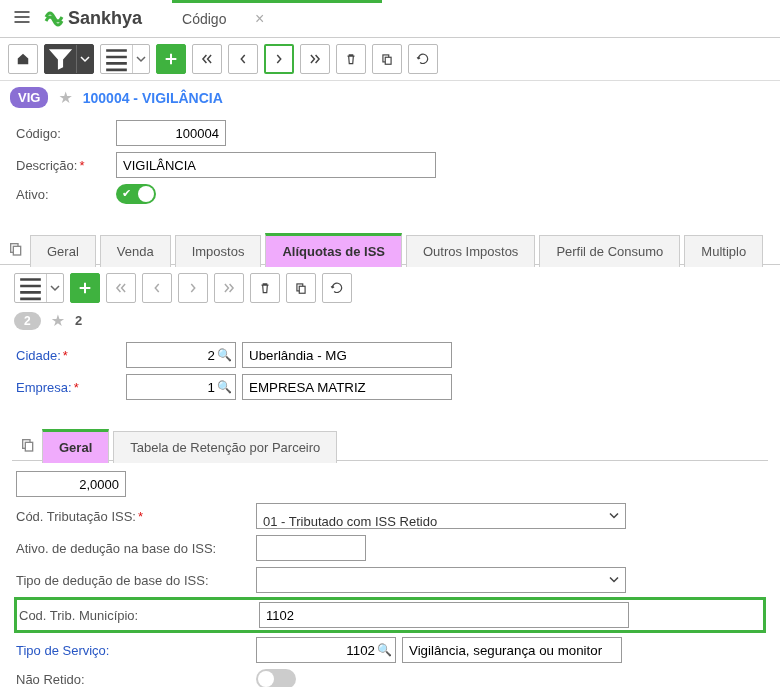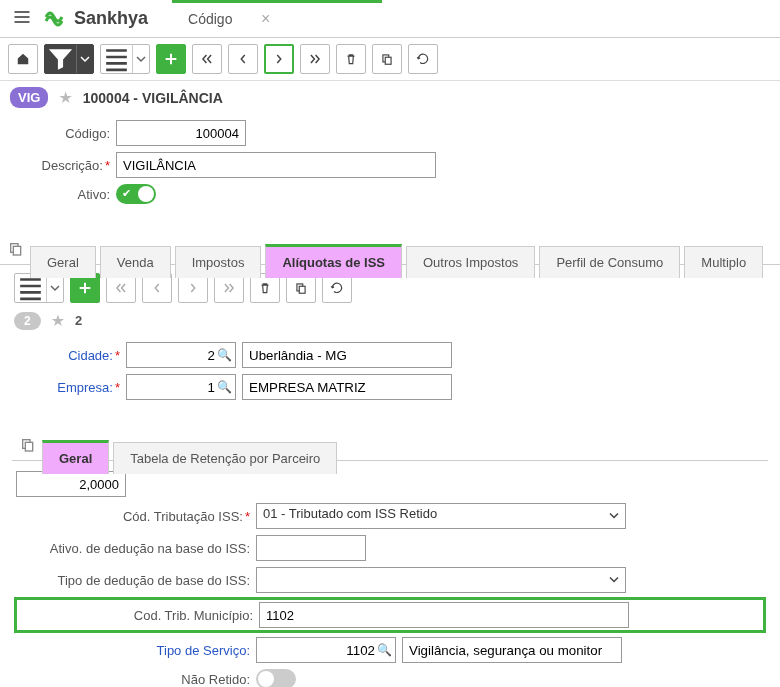--- a/index.html
+++ b/index.html
@@ -1,21 +1,21 @@
 <!DOCTYPE html>
 <html><head>
   <meta charset="utf-8">
   <style>
     * { box-sizing: border-box; margin: 0; padding: 0; font-family: Arial, sans-serif; }
     body { font-size: 13px; color: #333; background: #fff; }
     
     .topbar { display: flex; align-items: center; height: 38px; border-bottom: 1px solid #ccc; padding: 0 8px; }
     .hamburger { cursor: pointer; padding: 4px; }
     .hamburger svg { width: 20px; height: 20px; }
-    .logo { display: flex; align-items: center; margin-left: 6px; gap: 8px; }
+    .logo { display: flex; align-items: center; margin-left: 6px; gap: 2px; }
     .logo-icon { width: 24px; height: 24px; }
     .logo-text { font-size: 18px; font-weight: bold; color: #444; }
     .app-tab { margin-left: 24px; padding: 8px 48px 8px 16px; position: relative; font-size: 14px; color: #555; }
     .app-tab-close { position: absolute; right: 10px; top: 50%; transform: translateY(-50%); color: #aaa; cursor: pointer; font-size: 16px; }
     .tab-top-line { position: absolute; top: 0; left: 172px; width: 210px; height: 3px; background: #3fb23f; }
     
     .toolbar { display: flex; align-items: center; gap: 6px; padding: 6px 8px; border-bottom: 1px solid #ddd; }
     .tb-btn { width: 30px; height: 30px; border: 1px solid #bbb; background: #fff; display: flex; align-items: center; justify-content: center; cursor: pointer; border-radius: 2px; }
     .tb-btn.green { background: #3fb23f; color: #fff; border-color: #3fb23f; }
     .tb-btn.add svg { width: 16px; height: 16px; fill: #fff; }
@@ -23,57 +23,57 @@
     .tb-split { width: 50px; height: 30px; border: 1px solid #bbb; background: #fff; display: flex; cursor: pointer; border-radius: 2px; }
     .tb-split.dark { background: #444; border-color: #444; }
     .tb-split .left { flex: 1; display:flex; align-items:center; justify-content:center; border-right: 1px solid rgba(0,0,0,0.2); }
     .tb-split.dark .left { border-right-color: rgba(255,255,255,0.2); }
     .tb-split .right { width: 16px; display:flex; align-items:center; justify-content:center; }
     .tb-btn.active { border: 2px solid #3fb23f; }
     
     .record-bar { display: flex; align-items: center; padding: 6px 10px; gap: 10px; }
     .vig-badge { background: #8a6fd4; color: #fff; padding: 3px 8px; border-radius: 9px; font-weight: bold; font-size: 13px; }
     .star { color: #bbb; font-size: 16px; cursor: pointer; }
-    .record-title { font-weight: bold; color: #404040; font-size: 14px; }
+    .record-title { font-weight: bold; color: #3b82f6; font-size: 14px; }
     
     .form-region { padding: 6px 16px 12px 16px; }
     .form-row { display: flex; align-items: center; margin-bottom: 6px; }
-    .form-label { width: 100px; text-align: right; padding-right: 6px; color: #555; font-size: 13px; }
+    .form-label { width: 100px; text-align: left; padding-right: 6px; color: #555; font-size: 13px; }
     .form-label.blue { color: #2756c4; }
     .req { color: #d11; margin-left: 2px; }
     .input-box { border: 1px solid #999; height: 26px; padding: 2px 6px; font-size: 13px; }
     .input-box.right { text-align: right; }
     .toggle { width: 40px; height: 20px; border-radius: 10px; background: #3fb23f; position: relative; }
     .toggle.off { background: #ccc; }
     .toggle .knob { width: 16px; height: 16px; background: #fff; border-radius: 50%; position: absolute; top: 2px; right: 2px; }
     .toggle.off .knob { left: 2px; right: auto; }
     .toggle .check { position: absolute; left: 6px; top: 3px; color: #fff; font-size: 11px; }
     
     .tab-strip { display: flex; border-bottom: 1px solid #ccc; margin-top: 8px; padding-left: 8px; align-items: flex-end; }
     .copy-icon { margin: 4px 6px 4px 0; color: #888; cursor: pointer; }
-    .tab { padding: 8px 16px; border: 1px solid #ccc; border-bottom: none; background: #f3f3f3; margin-right: 4px; cursor: pointer; font-size: 13px; color: #555; position: relative; top: 14px; }
+    .tab { padding: 8px 16px; border: 1px solid #ccc; border-bottom: none; background: #f3f3f3; margin-right: 4px; cursor: pointer; font-size: 13px; color: #555; position: relative; top: 3px; }
     .tab.active { background: #f0abfc; font-weight: bold; color: #333; border-top: 3px solid #3fb23f; }
     
     .sub-toolbar { display: flex; align-items: center; gap: 6px; padding: 8px 14px 4px 14px; }
     .count-bar { display: flex; align-items: center; gap: 10px; padding: 4px 14px; }
     .count-chip { background: #c7c7c7; color: #fff; border-radius: 10px; padding: 2px 10px; font-weight: bold; font-size: 12px; }
     
     .sub-form { padding: 8px 16px; }
     .sub-form .form-label { width: 110px; }
     .lookup-box { display: flex; }
     .lookup-box .input-code { border: 1px solid #999; width: 110px; height: 26px; text-align: right; padding: 2px 20px 2px 6px; position: relative; }
     .lookup-box .mag { position: absolute; right: 4px; top: 50%; transform: translateY(-50%); color: #666; font-size: 12px; }
     .lookup-box .wrap { position: relative; }
     .lookup-box .input-desc { border: 1px solid #999; height: 26px; width: 210px; padding: 2px 6px; margin-left: 6px; }
     
     .inner-tab-strip { display: flex; border-bottom: 1px solid #ccc; margin-top: 12px; padding-left: 8px; align-items: flex-end; }
     
     .detail-form { padding: 10px 16px; }
     .detail-form .form-label { width: 240px; }
-    .select-box { border: 1px solid #999; height: 26px; width: 370px; padding: 2px 6px; position: relative; background: #fff; }
+    .select-box { border: 1px solid #999; height: 26px; width: 370px; padding: 10px 6px; position: relative; background: #fff; }
     .select-box .caret { position: absolute; right: 6px; top: 50%; transform: translateY(-50%); }
     .highlight-row { border: 3px solid #3fb23f; padding: 2px; margin: -2px -2px 4px -2px; display: flex; align-items: center; }
     .detail-form .lookup-row .form-label { width: 240px; }
     .detail-form .lookup-box .input-code { width: 140px; }
     .detail-form .lookup-box .input-desc { width: 220px; }
     
     svg.caret-down { width: 10px; height: 10px; }
   </style>
 </head>
 <body>
@@ -173,21 +173,21 @@
 
 <div class="record-bar">
   <span class="vig-badge">VIG</span>
   <span class="star">★</span>
   <span class="record-title">100004 - VIGILÂNCIA</span>
 </div>
 
 <div class="form-region">
   <div class="form-row">
     <span class="form-label">Código:</span>
-    <input class="input-box right" style="width: 130px;" value="100004">
+    <input class="input-box right" style="width: 110px;" value="100004">
   </div>
   <div class="form-row">
     <span class="form-label"><span>Descrição:</span><span class="req">*</span></span>
     <input class="input-box" style="width: 320px;" value="VIGILÂNCIA">
   </div>
   <div class="form-row">
     <span class="form-label">Ativo:</span>
     <div class="toggle">
         <span class="check">✔</span>
         <div class="knob"></div>

